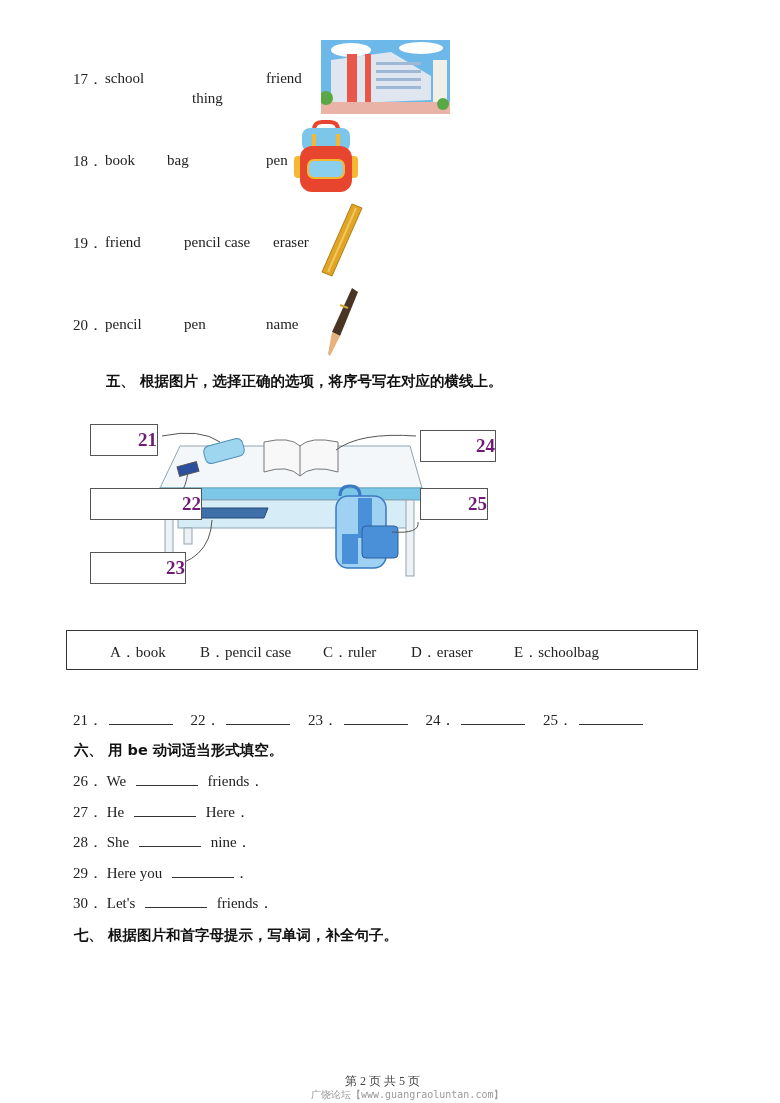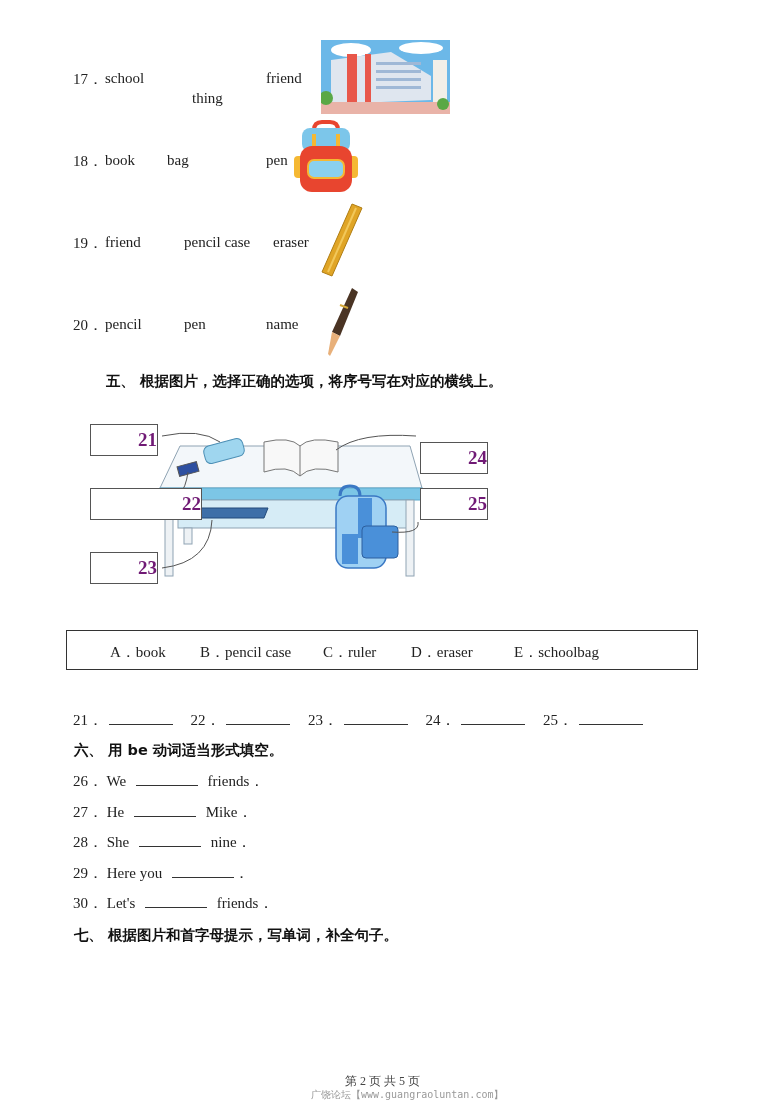--- a/index.html
+++ b/index.html
@@ -120,22 +120,22 @@
     <rect x="262" y="132" width="16" height="30" fill="#4a90d9"></rect>
 
     <path d="M82 34 Q120 26 140 40" stroke="#555" fill="none" stroke-width="1"></path>
     <path d="M256 48 Q280 30 336 34" stroke="#555" fill="none" stroke-width="1"></path>
     <path d="M108 70 Q104 100 82 102" stroke="#555" fill="none" stroke-width="1"></path>
     <path d="M132 118 Q130 160 82 166" stroke="#555" fill="none" stroke-width="1"></path>
     <path d="M312 130 Q340 132 338 120" stroke="#555" fill="none" stroke-width="1"></path>
   </svg>
   <div class="num-box" style="left:10px;top:22px;">21</div>
   <div class="num-box" style="left:10px;top:86px;padding-left:44px;">22</div>
-  <div class="num-box" style="left:10px;top:150px;">23</div>
-  <div class="num-box" style="left:340px;top:40px;">24</div>
+  <div class="num-box" style="left:10px;top:150px;padding-left:28px;">23</div>
+  <div class="num-box" style="left:340px;top:28px;padding-left:8px;">24</div>
   <div class="num-box" style="left:340px;top:86px;">25</div>
 </div>
 
 <div class="opt-box">
   <span class="opt" style="left:43px;">A．book</span>
   <span class="opt" style="left:133px;">B．pencil case</span>
   <span class="opt" style="left:256px;text-align:right;">C．ruler</span>
   <span class="opt" style="left:344px;">D．eraser</span>
   <span class="opt" style="left:447px;text-align:right;">E．schoolbag</span>
 </div>
@@ -158,21 +158,21 @@
 <div class="abs q" style="left:73px;top:772px;">
   <span>26．</span>
   <span>We</span>
   <span class="blank" style="width:62px;margin:0 6px;"></span>
   <span>friends．</span>
 </div>
 <div class="abs q" style="left:73px;top:803px;">
   <span>27．</span>
   <span>He</span>
   <span class="blank" style="width:62px;margin:0 6px;"></span>
-  <span>Mike．</span>
+  <span>Here．</span>
 </div>
 <div class="abs q" style="left:73px;top:833px;">
   <span>28．</span>
   <span>She</span>
   <span class="blank" style="width:62px;margin:0 6px;"></span>
   <span>nine．</span>
 </div>
 <div class="abs q" style="left:73px;top:864px;">
   <span>29．</span>
   <span>Here you</span>

